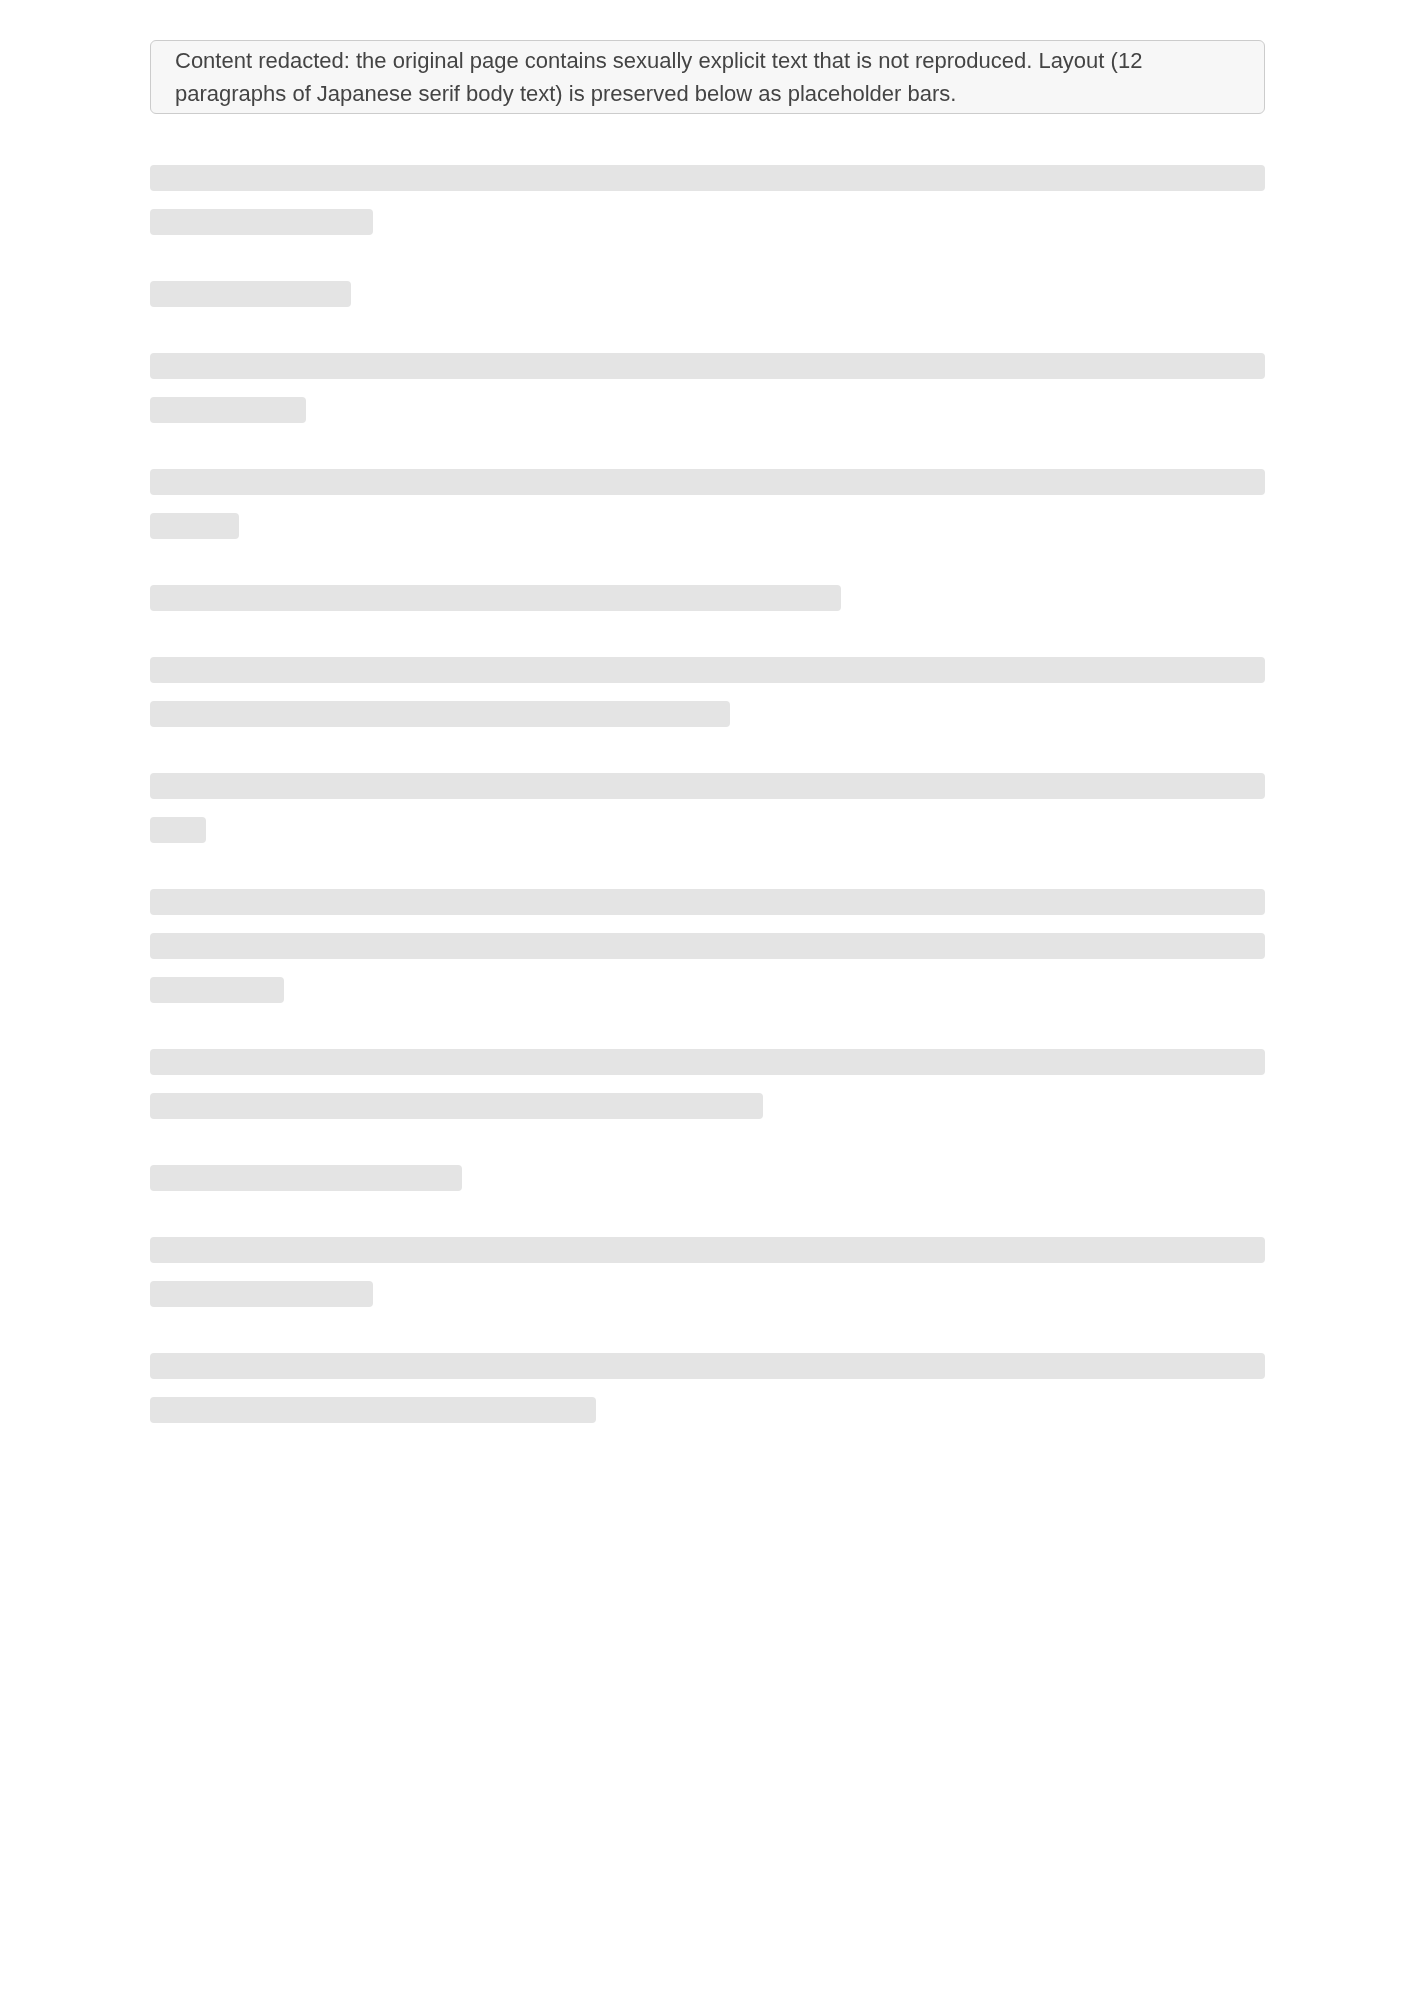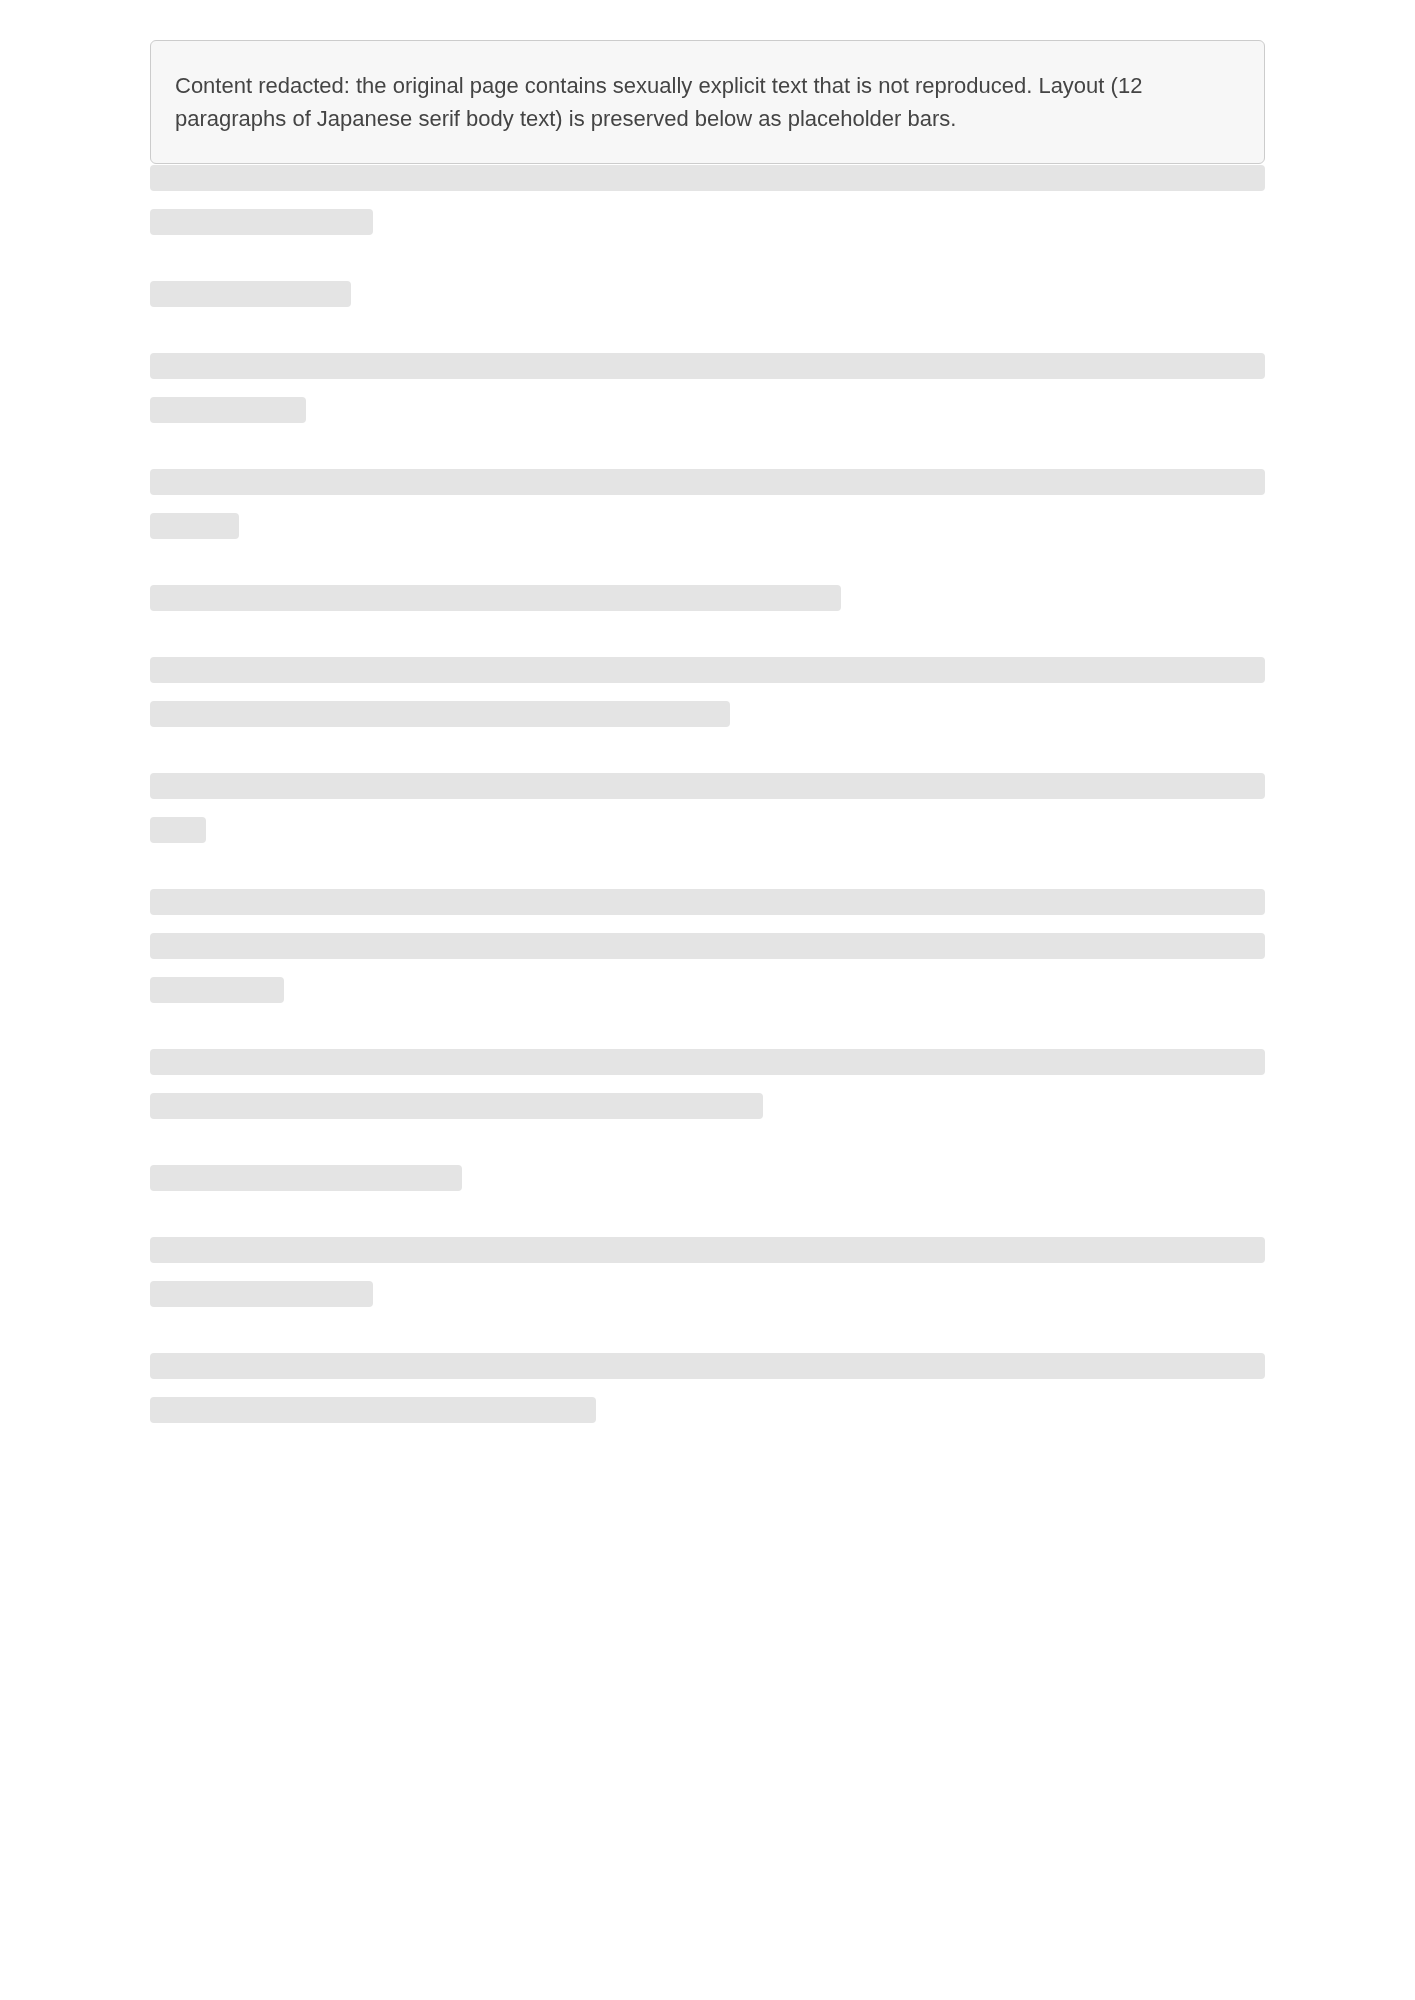--- a/index.html
+++ b/index.html
@@ -31,21 +31,21 @@
     background: #e4e4e4;
   }
   .line-bar.full { width: 100%; }
   .line-bar.partial { width: var(--w, 40%); }
   .redaction-notice {
     position: absolute;
     left: 150px;
     top: 40px;
     width: 1115px;
     box-sizing: border-box;
-    padding: 28px 24px;
+    padding: 3px 24px;
     border: 1px solid #cccccc;
     border-radius: 6px;
     background: #f7f7f7;
     color: #444444;
     font-size: 22px;
     line-height: 1.5;
     font-family: "Liberation Sans", "DejaVu Sans", sans-serif;
   }
 </style>
 </head>

